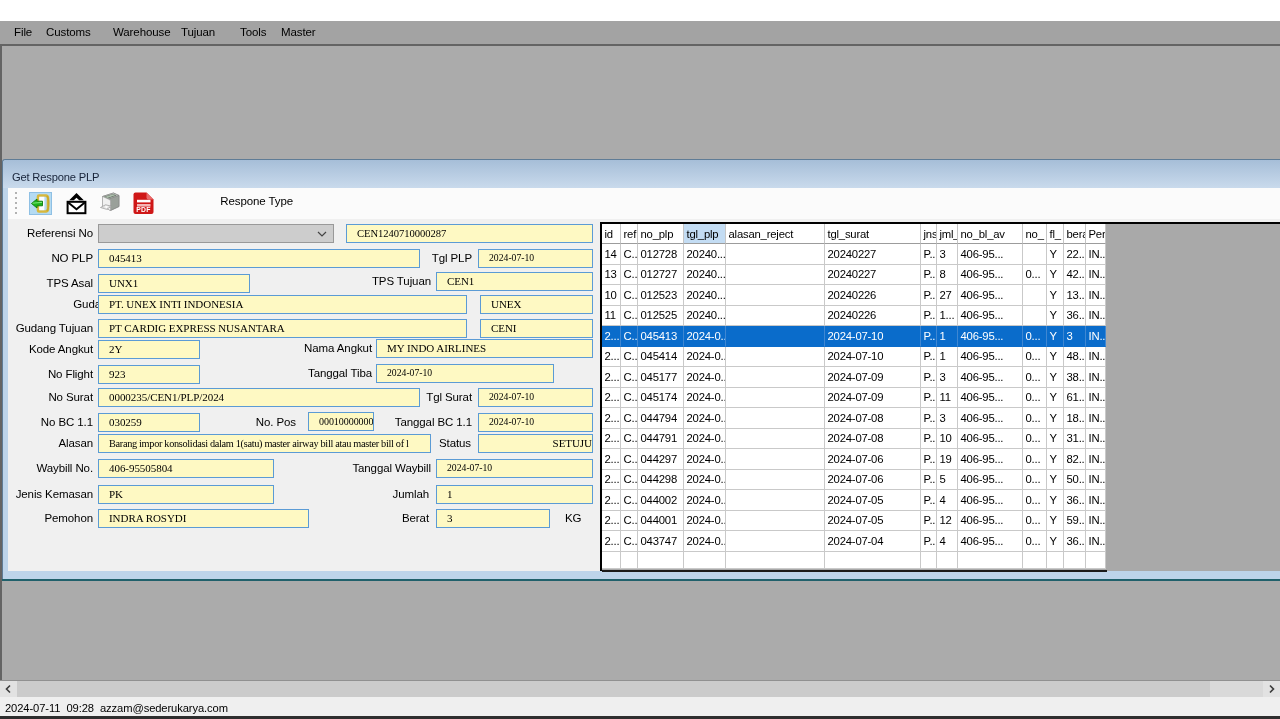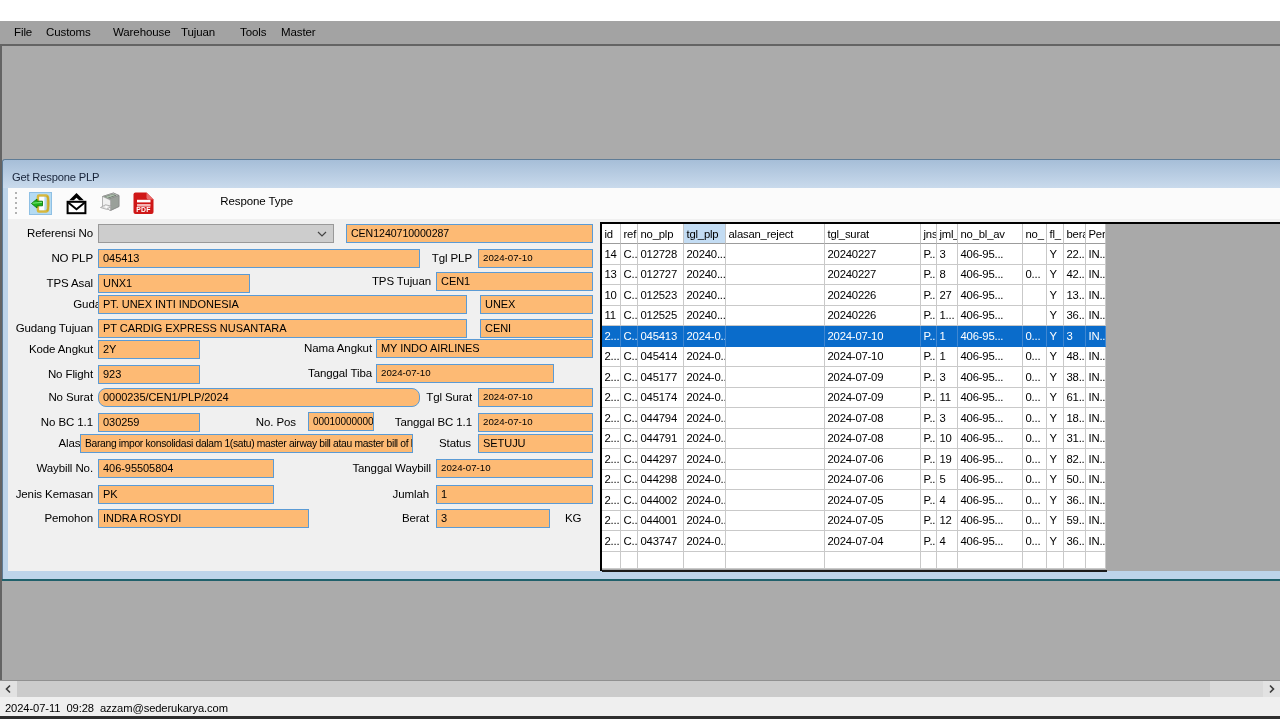--- a/index.html
+++ b/index.html
@@ -1,19 +1,19 @@
 <!DOCTYPE html>
 <html><head>
 <meta charset="utf-8">
 <style>
   * { margin:0; padding:0; box-sizing:border-box; }
   html,body { width:1280px; height:719px; overflow:hidden; }
   body { font-family:"Liberation Sans", sans-serif; font-size:11.5px; letter-spacing:-0.1px; color:#000; background:#fff; position:relative; }
   .abs { position:absolute; }
-  .tb { position:absolute; background:#fdba74; border:1px solid #5b9bd5; height:19px; line-height:17px; padding-left:4px; font-size:11px; letter-spacing:-0.05px; overflow:hidden; white-space:nowrap; }
+  .tb { position:absolute; background:#fef9c3; border:1px solid #5b9bd5; height:19px; line-height:17px; padding-left:10px; font-size:11px; letter-spacing:-0.05px; overflow:hidden; white-space:nowrap;font-family:Liberation Serif, serif; }
   .lbl { position:absolute; text-align:right; color:#000; white-space:nowrap; }
   .dt { font-size:9.7px !important; letter-spacing:0 !important; line-height:16.5px !important; }
 </style>
 </head>
 <body>
 
 <div class="abs" style="left:0;top:0;width:1280px;height:21px;background:#ffffff;margin-top:24px;">
   <svg class="abs" style="left:2px;top:2px;" width="17" height="17" viewBox="0 0 17 17">
     <path d="M 13.6 3 A 6.4 6.4 0 1 0 14.2 11.4" fill="none" stroke="#3d55a6" stroke-width="3.2"></path>
     <path d="M 13.6 3.2 A 6.2 6.2 0 0 0 5.2 2.5" fill="none" stroke="#4e7fc0" stroke-width="2"></path>
@@ -138,35 +138,35 @@
   <div class="tb" style="left:98px;top:340px;width:102px;">2Y</div>
   <div class="lbl" style="left:272px;top:342px;width:100px;">Nama Angkut</div>
   <div class="tb" style="left:376px;top:339px;width:217px;">MY INDO AIRLINES</div>
 
   <div class="lbl" style="left:0;top:368px;width:93px;">No Flight</div>
   <div class="tb" style="left:98px;top:365px;width:102px;">923</div>
   <div class="lbl" style="left:272px;top:367px;width:100px;">Tanggal Tiba</div>
   <div class="tb dt" style="left:376px;top:364px;width:178px;">2024-07-10</div>
 
   <div class="lbl" style="left:0;top:391px;width:93px;">No Surat</div>
-  <div class="tb" style="left:98px;top:388px;width:322px;border-radius:8px;">0000235/CEN1/PLP/2024</div>
+  <div class="tb" style="left:98px;top:388px;width:322px;">0000235/CEN1/PLP/2024</div>
   <div class="lbl" style="left:372px;top:391px;width:100px;">Tgl Surat</div>
   <div class="tb dt" style="left:478px;top:388px;width:115px;">2024-07-10</div>
 
   <div class="lbl" style="left:0;top:416px;width:93px;">No BC 1.1</div>
   <div class="tb" style="left:98px;top:413px;width:102px;">030259</div>
   <div class="lbl" style="left:196px;top:416px;width:100px;">No. Pos</div>
   <div class="tb" style="left:308px;top:412px;width:66px;font-size:10px;">00010000000</div>
   <div class="lbl" style="left:372px;top:416px;width:100px;">Tanggal BC 1.1</div>
   <div class="tb dt" style="left:478px;top:413px;width:115px;">2024-07-10</div>
 
   <div class="lbl" style="left:0;top:437px;width:93px;">Alasan</div>
-  <div class="tb" style="left:80px;top:434px;width:333px;font-size:10.3px;letter-spacing:-0.32px;">Barang impor konsolidasi dalam 1(satu) master airway bill atau master bill of l</div>
+  <div class="tb" style="left:98px;top:434px;width:333px;font-size:10.3px;letter-spacing:-0.32px;">Barang impor konsolidasi dalam 1(satu) master airway bill atau master bill of l</div>
   <div class="lbl" style="left:371px;top:437px;width:100px;padding-left:48px;">Status</div>
-  <div class="tb" style="left:478px;top:434px;width:115px;">SETUJU</div>
+  <div class="tb" style="left:478px;top:434px;width:115px;text-align:right;">SETUJU</div>
 
   <div class="lbl" style="left:0;top:462px;width:93px;">Waybill No.</div>
   <div class="tb" style="left:98px;top:459px;width:176px;">406-95505804</div>
   <div class="lbl" style="left:331px;top:462px;width:100px;">Tanggal Waybill</div>
   <div class="tb dt" style="left:436px;top:459px;width:157px;">2024-07-10</div>
 
   <div class="lbl" style="left:0;top:488px;width:93px;">Jenis Kemasan</div>
   <div class="tb" style="left:98px;top:485px;width:176px;">PK</div>
   <div class="lbl" style="left:329px;top:488px;width:100px;">Jumlah</div>
   <div class="tb" style="left:436px;top:485px;width:157px;">1</div>

